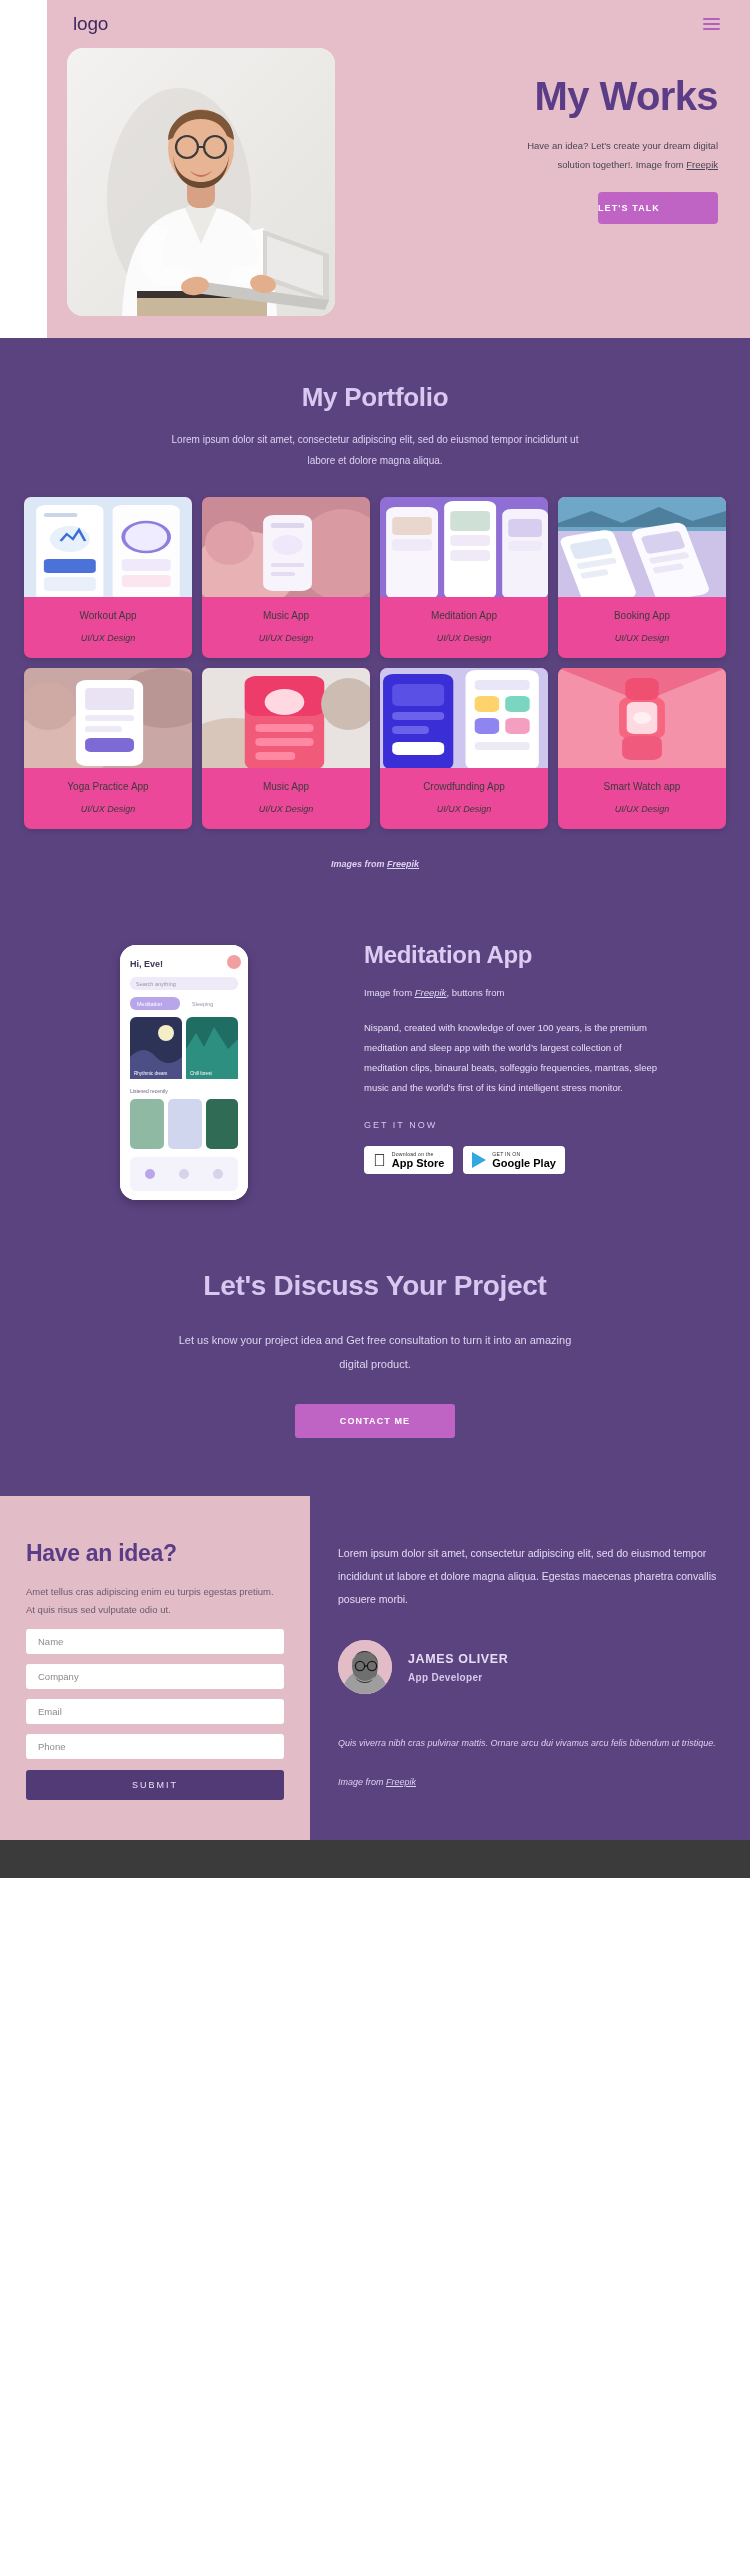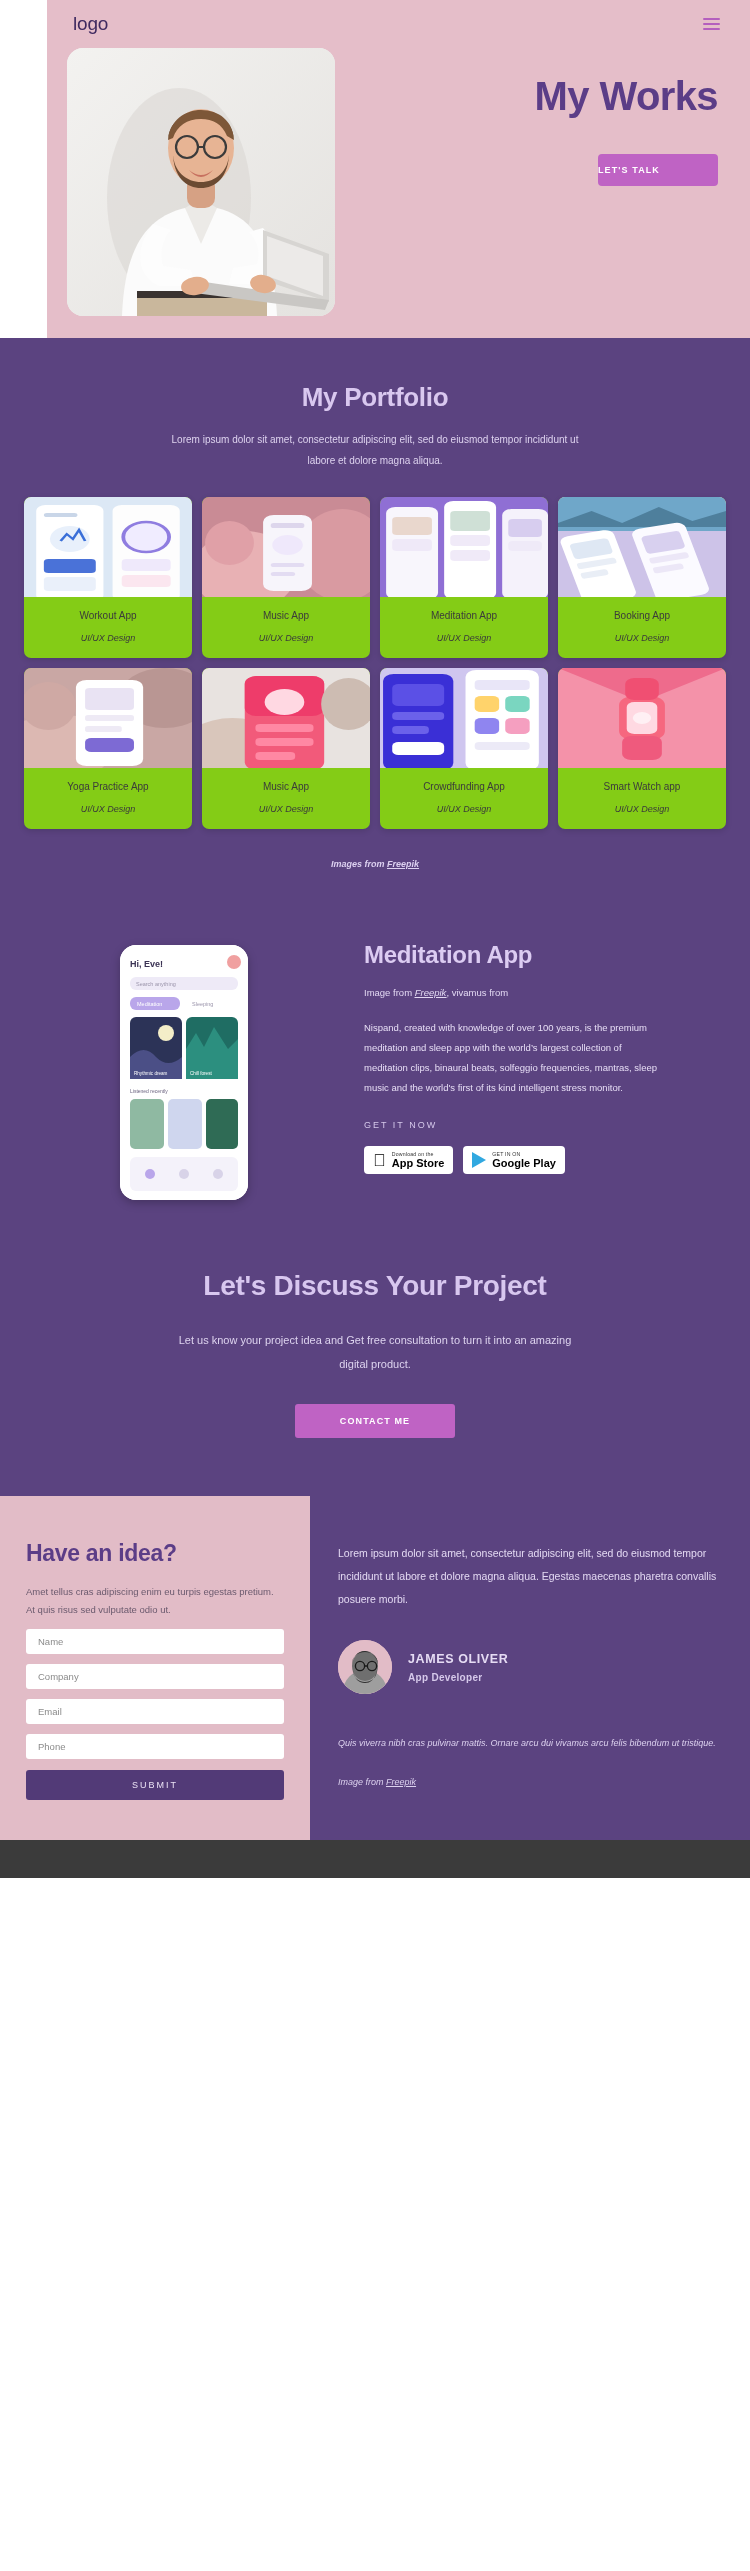--- a/index.html
+++ b/index.html
@@ -98,21 +98,21 @@
     margin: 16px auto 0;
     max-width: 420px;
   }
   .grid {
     display: grid;
     grid-template-columns: repeat(4, 1fr);
     gap: 10px;
     padding: 26px 24px 0;
   }
   .card {
-    background: #84cc16;
+    background: #ec4899;
     border-radius: 7px;
     overflow: hidden;
     box-shadow: 0 2px 6px rgba(0,0,0,.14);
     cursor: pointer;
   }
   .card-thumb { height: 100px; position: relative; overflow: hidden; }
   .card-thumb svg { display:block; width: 100%; height: 100%; }
   .card-meta { padding: 13px 4px 15px; text-align: center; }
   .card-name { color: #3b3b3b; font-size: 10px; margin-bottom: 12px; }
   .card-tag { color: #3b3b3b; font-size: 9px; font-style: italic; }
@@ -261,20 +261,24 @@
             <path d="M124 232 L262 252 L258 262 L120 244 Z" fill="#c9c7c4"></path>
           </g>
 
           <ellipse cx="128" cy="238" rx="14" ry="9" fill="#e3ae8c" transform="rotate(-8 128 238)"></ellipse>
           <ellipse cx="196" cy="236" rx="13" ry="9" fill="#e3ae8c" transform="rotate(10 196 236)"></ellipse>
         </svg>
       </div>
 
       <div class="hero-text">
         <h1 class="hero-title">My Works</h1>
+        <p class="hero-sub">
+          <span>Have an idea? Let's create your dream digital</span><br>
+          <span>solution together!.  Image from </span><a href="#">Freepik</a>
+        </p>
         <button class="btn-pill">LET'S TALK</button>
       </div>
     </div>
   </section>
 
   <section class="portfolio">
     <h2 class="sec-title">My Portfolio</h2>
     <p class="sec-sub">Lorem ipsum dolor sit amet, consectetur adipiscing elit, sed do eiusmod tempor incididunt ut labore et dolore magna aliqua.</p>
 
     <div class="grid">
@@ -485,21 +489,21 @@
           <circle cx="30" cy="229" r="5" fill="#b9a6ea"></circle>
           <circle cx="64" cy="229" r="5" fill="#d8d3e8"></circle>
           <circle cx="98" cy="229" r="5" fill="#d8d3e8"></circle>
         </svg>
       </div>
     </div>
 
     <div class="med-text">
       <h2 class="med-title">Meditation App</h2>
       <p class="med-credit">
-        <span>Image from </span><i><u><a href="#">Freepik</a></u></i><span>, vivamus from</span>
+        <span>Image from </span><i><u><a href="#">Freepik</a></u></i><span>, buttons from</span>
       </p>
       <p class="med-body">Nispand, created with knowledge of over 100 years, is the premium meditation and sleep app with the world’s largest collection of meditation clips, binaural beats, solfeggio frequencies, mantras, sleep music and the world's first of its kind intelligent stress monitor.</p>
       <div class="med-get">GET IT NOW</div>
       <div class="stores">
         <div class="store-badge">
           <span class="glyph"></span>
           <span>
             <span class="tiny">Download on the</span>
             <span class="big">App Store</span>
           </span>

